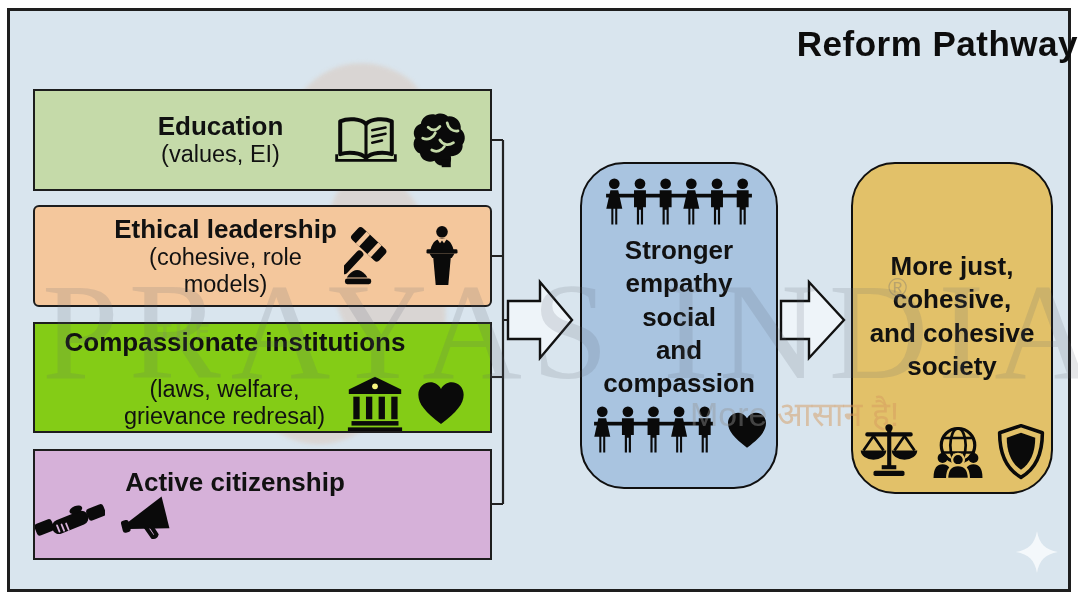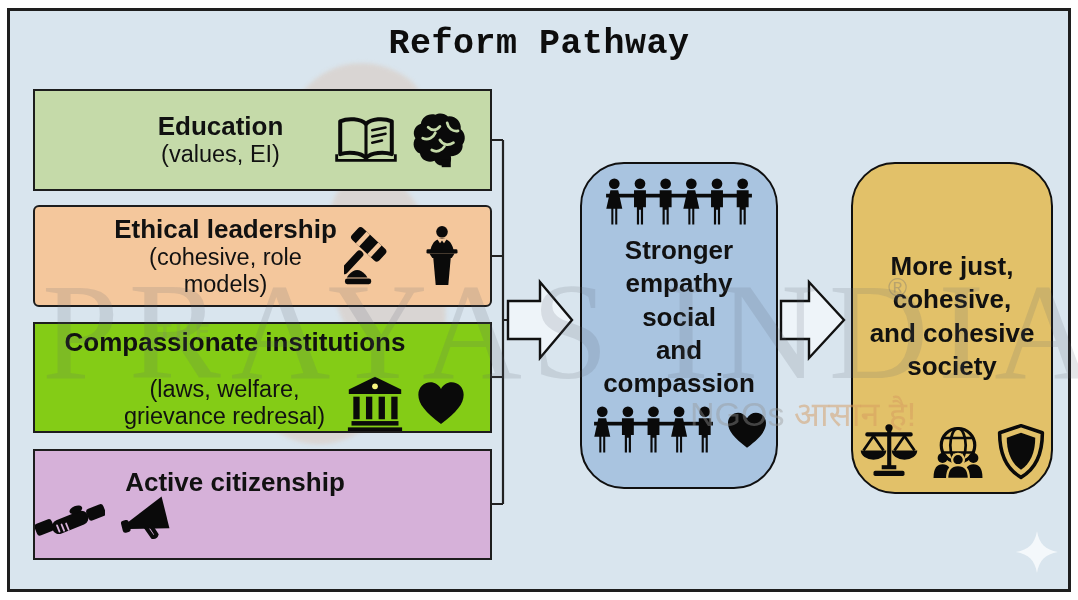--- a/index.html
+++ b/index.html
@@ -1,21 +1,21 @@
 <!DOCTYPE html>
 <html><head>
 <meta charset="utf-8">
 <style>
   html,body{margin:0;padding:0;background:#ffffff;}
   .canvas{position:relative;width:1078px;height:600px;overflow:hidden;
           font-family:"Liberation Sans","DejaVu Sans",sans-serif;color:#111;}
   .frame{position:absolute;left:7px;top:8px;width:1058px;height:578px;
          background:#d9e5ee;border:3px solid #1e1e1e;}
-  .page-title{position:absolute;left:0;top:24px;width:1078px;text-align:center;
-              font-size:35px;font-weight:bold;letter-spacing:.5px;color:#0d0d0d;font-family:Liberation Mono, monospace;}
+  .page-title{position:absolute;left:0;top:24px;width:1078px;text-align:right;
+              font-size:35px;font-weight:bold;letter-spacing:.5px;color:#0d0d0d;}
   .box{position:absolute;border:2.5px solid #1d1d1d;box-sizing:border-box;}
   .src{left:33px;width:459px;display:flex;align-items:center;}
   .src .txt{flex:1;text-align:center;line-height:1.16;}
   .src .t1{font-size:26px;font-weight:bold;}
   .src .t2{font-size:23.5px;}
   .src .icons{display:flex;align-items:center;gap:12px;padding-right:22px;}
   .b-edu{top:89px;height:102px;background:#c5daa9;}
   .b-eth{top:205px;height:102px;background:#f4c79c;border-radius:6px;}
   .b-com{top:322px;height:111px;background:#84cc16;padding-top:4px;flex-direction:column;justify-content:space-between;}
   .b-act{top:449px;height:111px;background:#d6b1d9;padding-top:7px;flex-direction:column;justify-content:center;}
@@ -260,21 +260,21 @@
       </svg>
       <svg class="icon" width="50" height="57" viewBox="0 0 56 64">
         <path d="M28 3 L52 11 C52 34 44 52 28 61 C12 52 4 34 4 11 Z" fill="none" stroke="#0a0a0a" stroke-width="4" stroke-linejoin="round"></path>
         <path fill="#0a0a0a" d="M28 11 L44 16.5 C44 33 38.5 45.5 28 52.5 C17.5 45.5 12 33 12 16.5 Z"></path>
       </svg>
     </div>
   </div>
 
   <div class="wm wm-main">PRAYAS INDIA</div>
   <div class="wm wm-sub">
-    <span>NGOs</span>
+    <span>More</span>
     <span class="hin">आसान है!</span>
   </div>
   <div class="wm wm-reg">®</div>
   <div class="wm wm-the">THE</div>
 
   <svg class="overlay" style="left:1016px;top:531px;" width="42" height="42" viewBox="0 0 40 40">
     <path d="M20 0 C22 12 28 18 40 20 C28 22 22 28 20 40 C18 28 12 22 0 20 C12 18 18 12 20 0 Z" fill="#f6fafc" opacity="0.9"></path>
   </svg>
 </div>
 

